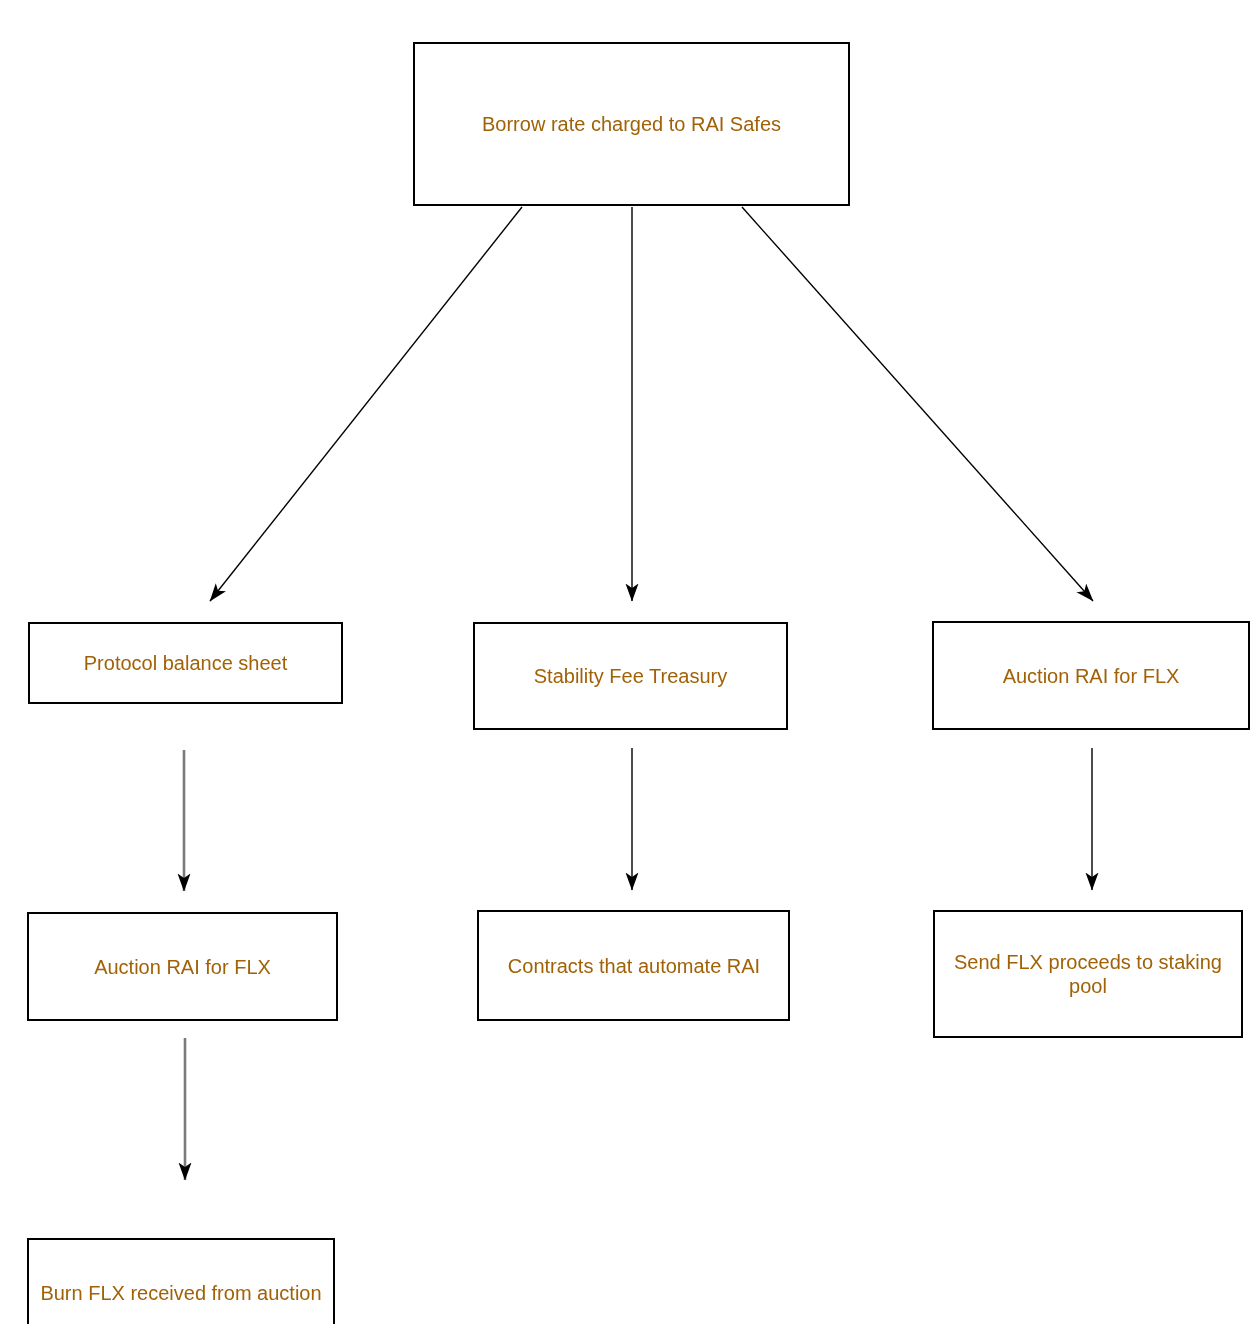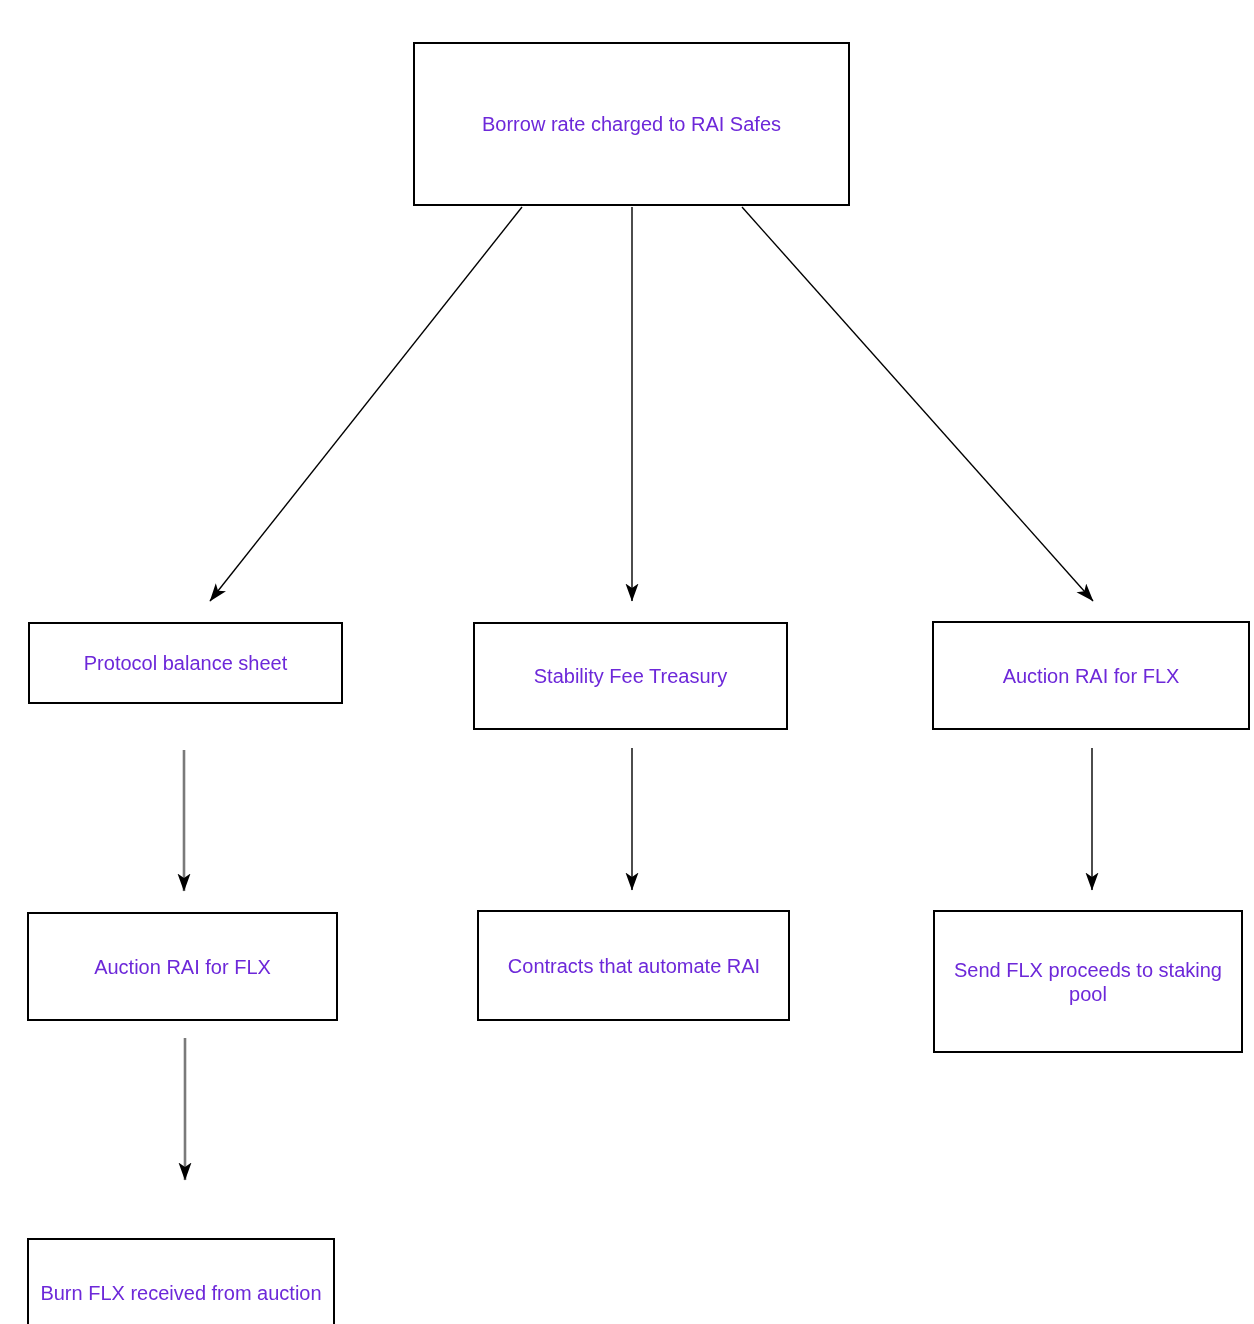--- a/index.html
+++ b/index.html
@@ -20,32 +20,32 @@
   .edge-thick { stroke-width: 2.6; }
   .node {
     position: absolute;
     box-sizing: border-box;
     background: #ffffff;
     border: 2px solid #000000;
     display: flex;
     align-items: center;
     justify-content: center;
     text-align: center;
-    color: #6d28d9;
+    color: #a16207;
     font-size: 20px;
     line-height: 1.2;
     padding: 0 10px;
   }
   .n0 { left: 413px; top: 42px;   width: 437px; height: 164px; }
   .n1 { left: 28px;  top: 622px;  width: 315px; height: 82px; }
   .n2 { left: 473px; top: 622px;  width: 315px; height: 108px; }
   .n3 { left: 932px; top: 621px;  width: 318px; height: 109px; }
   .n4 { left: 27px;  top: 912px;  width: 311px; height: 109px; }
   .n5 { left: 477px; top: 910px;  width: 313px; height: 111px; padding-left: 11px; }
-  .n6 { left: 933px; top: 910px;  width: 310px; height: 143px; }
+  .n6 { left: 933px; top: 910px;  width: 310px; height: 128px; }
   .n7 { left: 27px;  top: 1202px; width: 308px; height: 110px; margin-top: 36px; }
 </style>
 </head>
 <body>
 
 <div class="canvas">
 
   <svg class="edges-layer" width="1254" height="1324" viewBox="0 0 1254 1324" xmlns="http://www.w3.org/2000/svg">
     <defs>
       <marker id="arrowhead" markerWidth="19" markerHeight="14" refX="17.5" refY="6.5" orient="auto" markerUnits="userSpaceOnUse">

